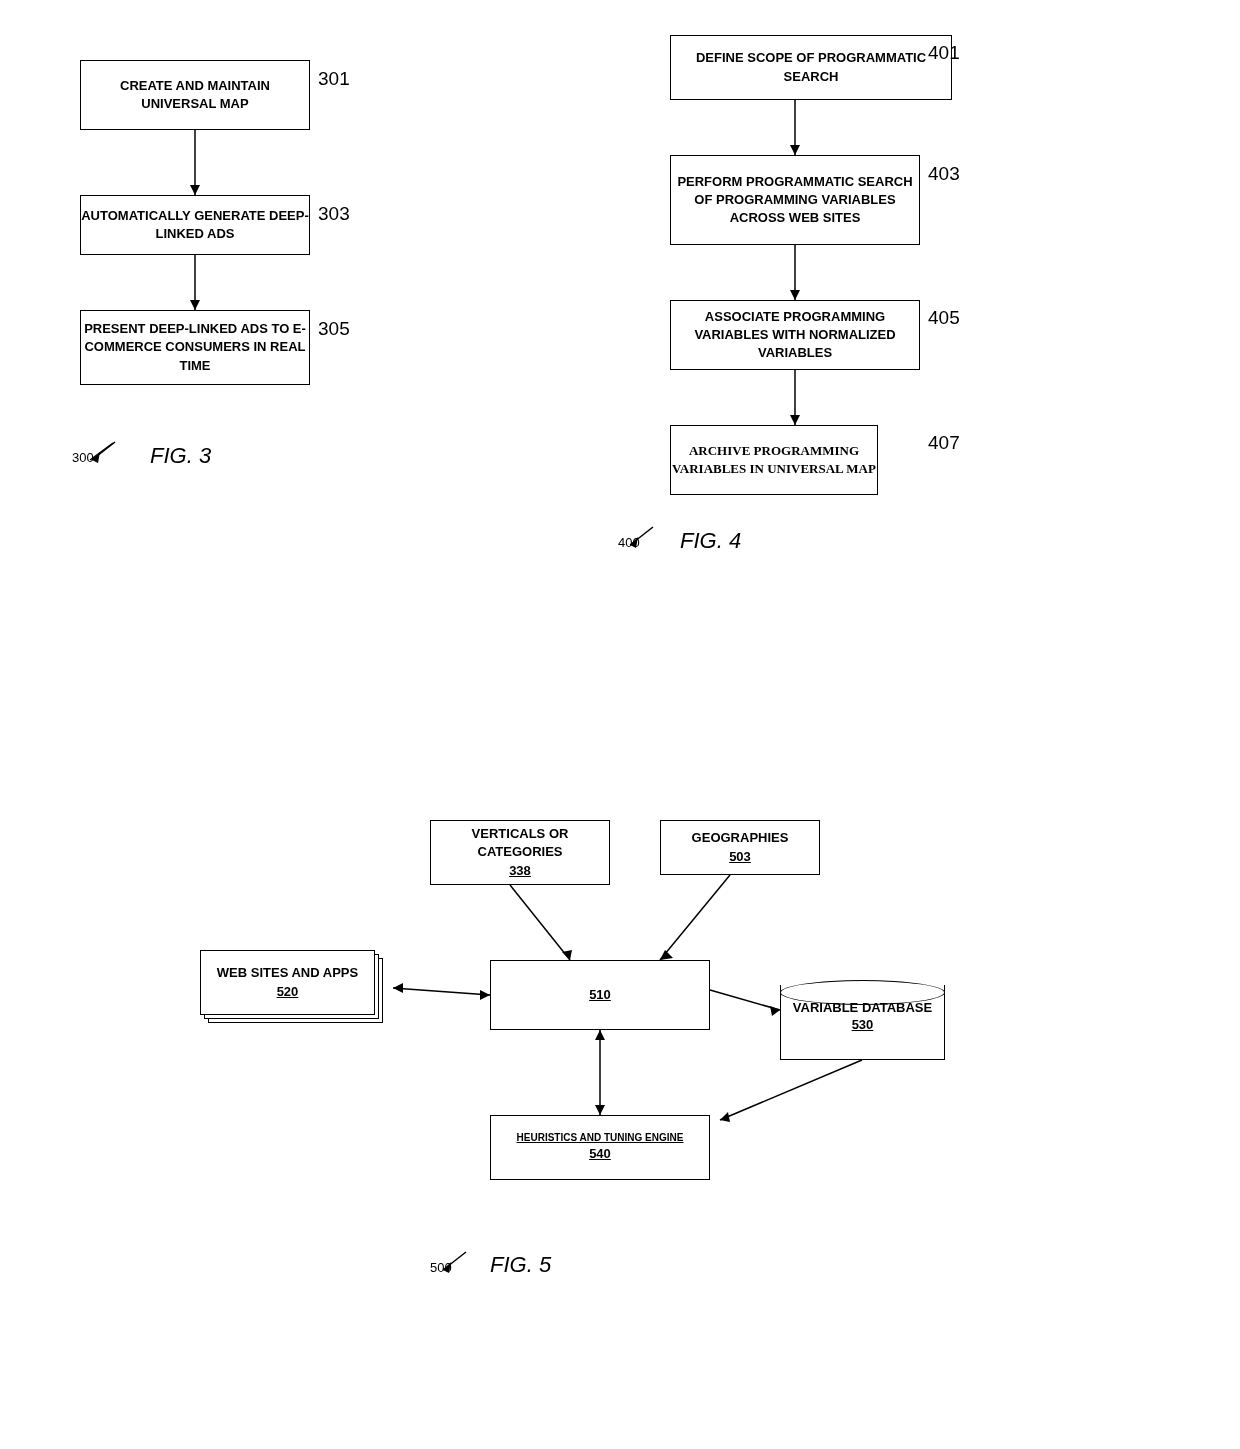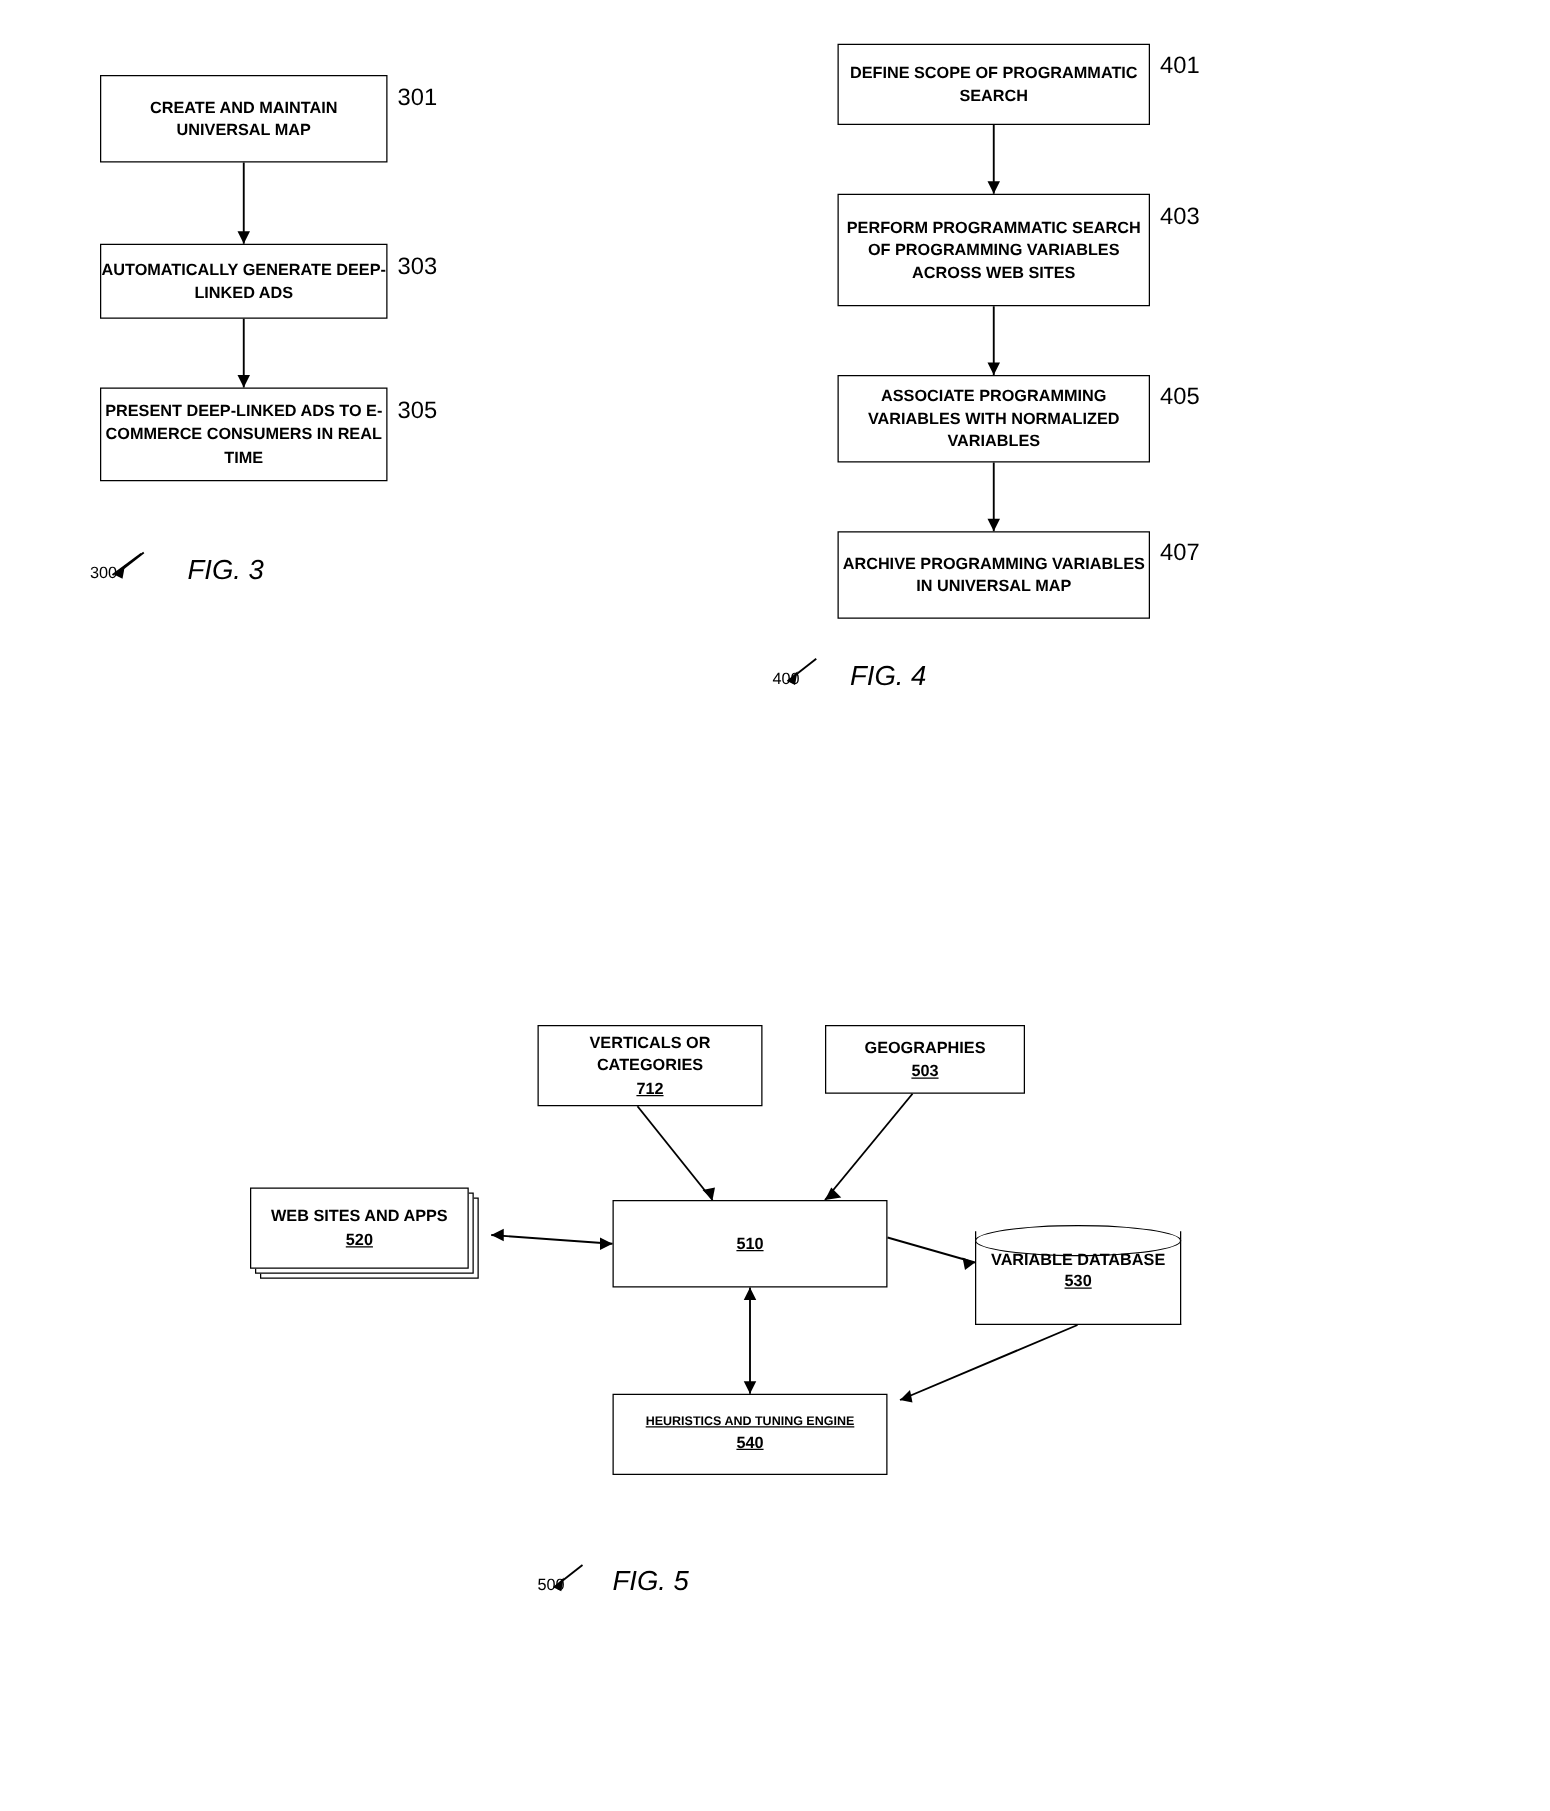--- a/index.html
+++ b/index.html
@@ -32,24 +32,24 @@
       justify-content: center;
       position: absolute;
     }
 
     
     #fig3-box1 { left: 80px; top: 60px; width: 230px; height: 70px; }
     #fig3-box2 { left: 80px; top: 195px; width: 230px; height: 60px; }
     #fig3-box3 { left: 80px; top: 310px; width: 230px; height: 75px; }
 
     
-    #fig4-box1 { left: 670px; top: 35px; width: 250px; height: 65px; }
+    #fig4-box1 { left: 670px; top: 35px; width: 282px; height: 65px; }
     #fig4-box2 { left: 670px; top: 155px; width: 250px; height: 90px; }
     #fig4-box3 { left: 670px; top: 300px; width: 250px; height: 70px; }
-    #fig4-box4 { left: 670px; top: 425px; width: 250px; height: 70px; }
+    #fig4-box4 { left: 670px; top: 425px; width: 208px; height: 70px; font-family: Liberation Serif, serif; }
 
     
     .ref-label {
       position: absolute;
       font-size: 19px;
       font-weight: normal;
     }
 
     .fig-label {
       position: absolute;
@@ -135,21 +135,21 @@
     <span>ARCHIVE PROGRAMMING VARIABLES IN UNIVERSAL MAP</span>
   </div>
   <span class="ref-label" style="left:928px; top:432px;">407</span>
 
   <span class="ref-label" style="left:618px; top:535px; font-size:13px;">400</span>
   <span class="fig-label" style="left:680px; top:528px;">FIG. 4</span>
 
   <div class="flowbox" id="fig5-box-verticals">
     <div>
       <div style="font-weight:bold;font-size:13px;">VERTICALS OR CATEGORIES</div>
-      <div class="underline" style="font-size:13px;font-weight:bold;">712</div>
+      <div class="underline" style="font-size:13px;font-weight:bold;">338</div>
     </div>
   </div>
 
   <div class="flowbox" id="fig5-box-geo">
     <div>
       <div style="font-weight:bold;font-size:13px;">GEOGRAPHIES</div>
       <div class="underline" style="font-size:13px;font-weight:bold;">503</div>
     </div>
   </div>
 

